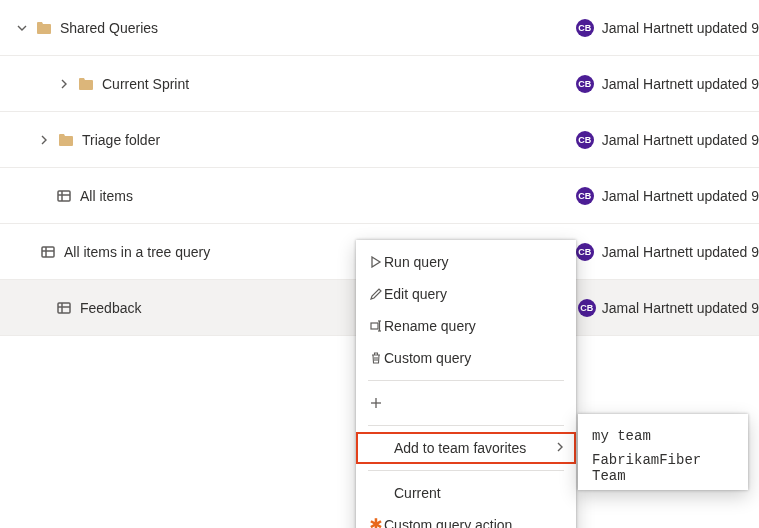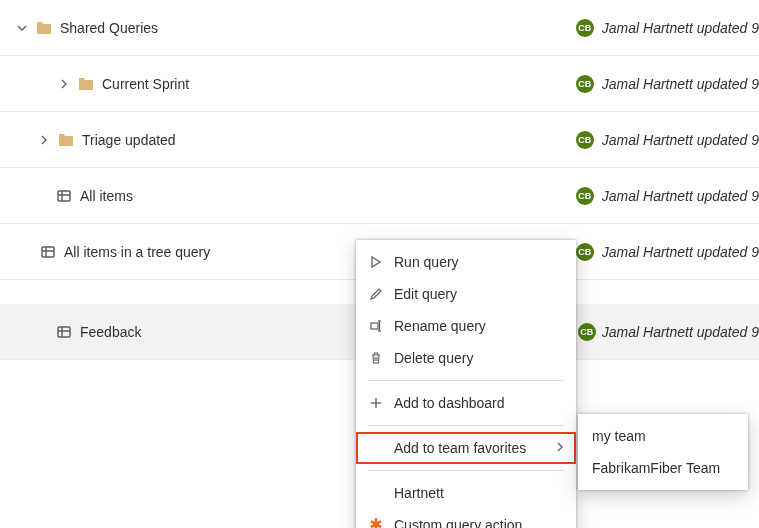--- a/index.html
+++ b/index.html
@@ -14,21 +14,21 @@
     overflow: hidden;
     position: relative;
   }
   .row {
     display: flex;
     align-items: center;
     height: 56px;
     border-bottom: 1px solid #edebe9;
     position: relative;
   }
-  .row.selected { background: #f3f2f1; margin-top: 24px; }
+  .row.selected { background: #f3f2f1; }
   .left {
     display: flex;
     align-items: center;
     flex: 1;
     min-width: 0;
   }
   .chevron {
     width: 16px;
     display: inline-flex;
     justify-content: center;
@@ -50,29 +50,29 @@
   .right {
     display: flex;
     align-items: center;
     gap: 8px;
     padding-right: 0;
   }
   .avatar {
     width: 18px;
     height: 18px;
     border-radius: 50%;
-    background: #4d7c0f;
+    background: #4c1d95;
     color: #fff;
     font-size: 9px;
     display: inline-flex;
     align-items: center;
     justify-content: center;
     font-weight: 600;
   }
-  .update-text { white-space: nowrap; font-style: italic; }
+  .update-text { white-space: nowrap; }
   .star-btn, .more-btn {
     width: 28px;
     height: 28px;
     display: inline-flex;
     align-items: center;
     justify-content: center;
     cursor: pointer;
   }
   .more-btn.highlight {
     border: 2px solid #e3401b;
@@ -89,21 +89,20 @@
     background: #fff;
     box-shadow: 0 0 3px rgba(0,0,0,0.3), 0 6px 18px rgba(0,0,0,0.2);
     padding: 6px 0;
   }
   .menu-item {
     display: flex;
     align-items: center;
     height: 32px;
     padding: 0 12px;
     cursor: pointer;
-    gap: 10px;
     position: relative;
   }
   .menu-item .mi-icon {
     width: 16px;
     display: inline-flex;
     align-items: center;
     justify-content: center;
     color: #605e5c;
   }
   .menu-item.no-icon { padding-left: 38px; }
@@ -127,20 +126,21 @@
     background: #fff;
     box-shadow: 0 0 3px rgba(0,0,0,0.3), 0 6px 18px rgba(0,0,0,0.2);
     padding: 6px 0;
   }
   .sub-item {
     height: 32px;
     display: flex;
     align-items: center;
     padding: 0 14px;
     cursor: pointer;
+    font-family: Liberation Mono, monospace;
   }
 </style>
 </head>
 <body>
 
 <div class="row">
   <div class="left" style="padding-left:14px">
     <span class="chevron">
       <svg width="10" height="10" viewBox="0 0 10 10">
           <path d="M1 3 L5 7 L9 3" fill="none" stroke="#605e5c" stroke-width="1.4"></path>
@@ -187,21 +187,21 @@
       <svg width="10" height="10" viewBox="0 0 10 10">
           <path d="M3 1 L7 5 L3 9" fill="none" stroke="#605e5c" stroke-width="1.4"></path>
         </svg>
     </span>
     <span style="width:6px"></span>
     <span class="icon folder">
       <svg width="16" height="14" viewBox="0 0 16 14">
           <path d="M1 3 L1 12 Q1 13 2 13 L14 13 Q15 13 15 12 L15 4 Q15 3 14 3 L7 3 L6 1 L2 1 Q1 1 1 2 Z"></path>
         </svg>
     </span>
-    <span class="label">Triage updated</span>
+    <span class="label">Triage folder</span>
   </div>
   <div class="right">
     <span class="avatar">CB</span>
     <span class="update-text">Jamal Hartnett updated 9</span>
   </div>
 </div>
 
 <div class="row">
   <div class="left" style="padding-left:56px">
     <span class="icon query-icon">
@@ -293,44 +293,43 @@
         </svg>
     </span>
     <span>Rename query</span>
   </div>
   <div class="menu-item">
     <span class="mi-icon">
       <svg width="12" height="12" viewBox="0 0 12 12">
           <path d="M2 3 L10 3 M3 3 L3.5 11 L8.5 11 L9 3 M4.5 1 L7.5 1 L7.5 3 L4.5 3 Z M5 5 L5 9 M7 5 L7 9" fill="none" stroke="#605e5c" stroke-width="1.1"></path>
         </svg>
     </span>
-    <span>Delete query</span>
+    <span>Custom query</span>
   </div>
   <div class="menu-sep"></div>
   <div class="menu-item">
     <span class="mi-icon">
       <svg width="12" height="12" viewBox="0 0 12 12">
           <line x1="6" y1="1" x2="6" y2="11" stroke="#605e5c" stroke-width="1.3"></line>
           <line x1="1" y1="6" x2="11" y2="6" stroke="#605e5c" stroke-width="1.3"></line>
         </svg>
     </span>
-    <span>Add to dashboard</span>
   </div>
   <div class="menu-sep"></div>
   <div class="menu-item no-icon highlight">
     <span>Add to team favorites</span>
     <span class="chev-right">
       <svg width="8" height="10" viewBox="0 0 8 10">
           <path d="M2 1 L6 5 L2 9" fill="none" stroke="#605e5c" stroke-width="1.4"></path>
         </svg>
     </span>
   </div>
   <div class="menu-sep"></div>
   <div class="menu-item no-icon">
-    <span>Hartnett</span>
+    <span>Current</span>
   </div>
   <div class="menu-item">
     <span class="mi-icon star-orange">✱</span>
     <span>Custom query action</span>
   </div>
 </div>
 
 <div class="submenu">
   <div class="sub-item">
     <span>my team</span>

